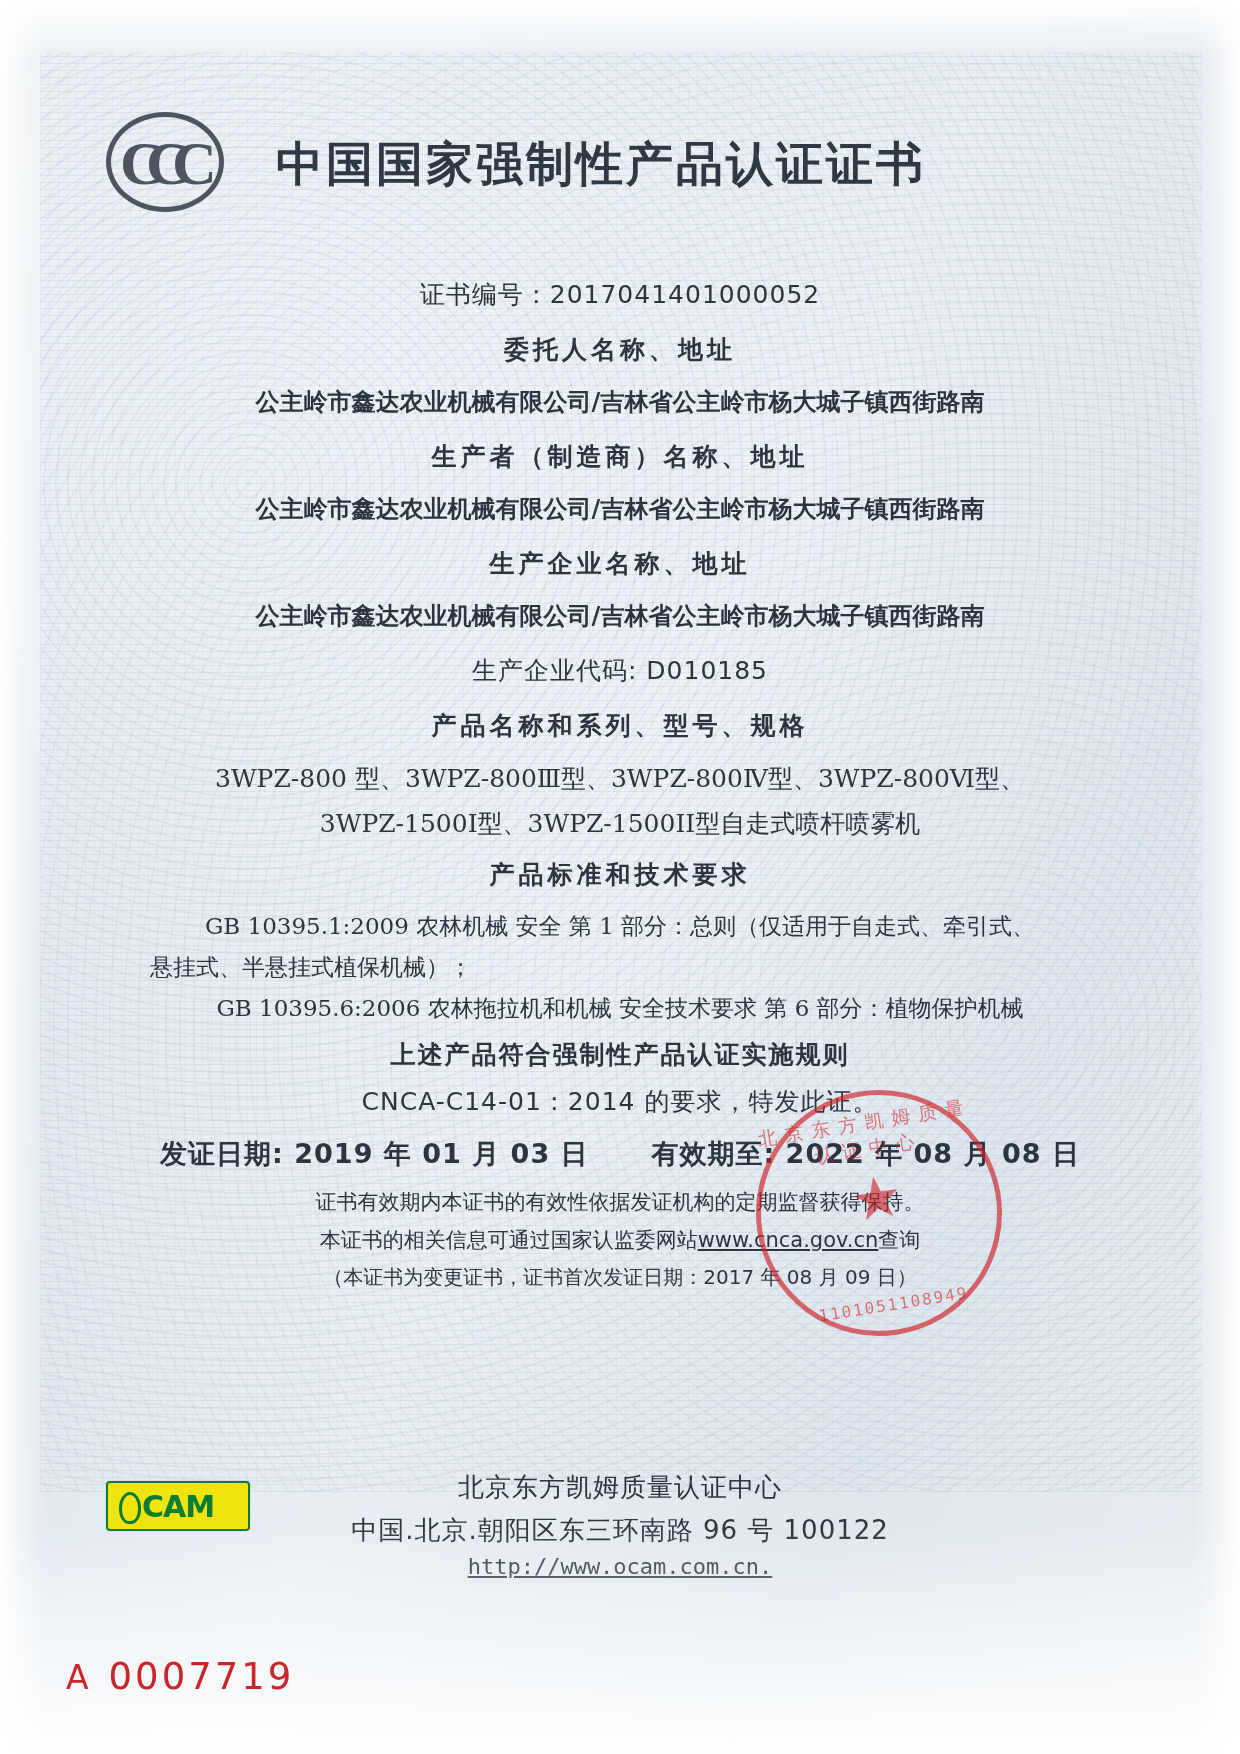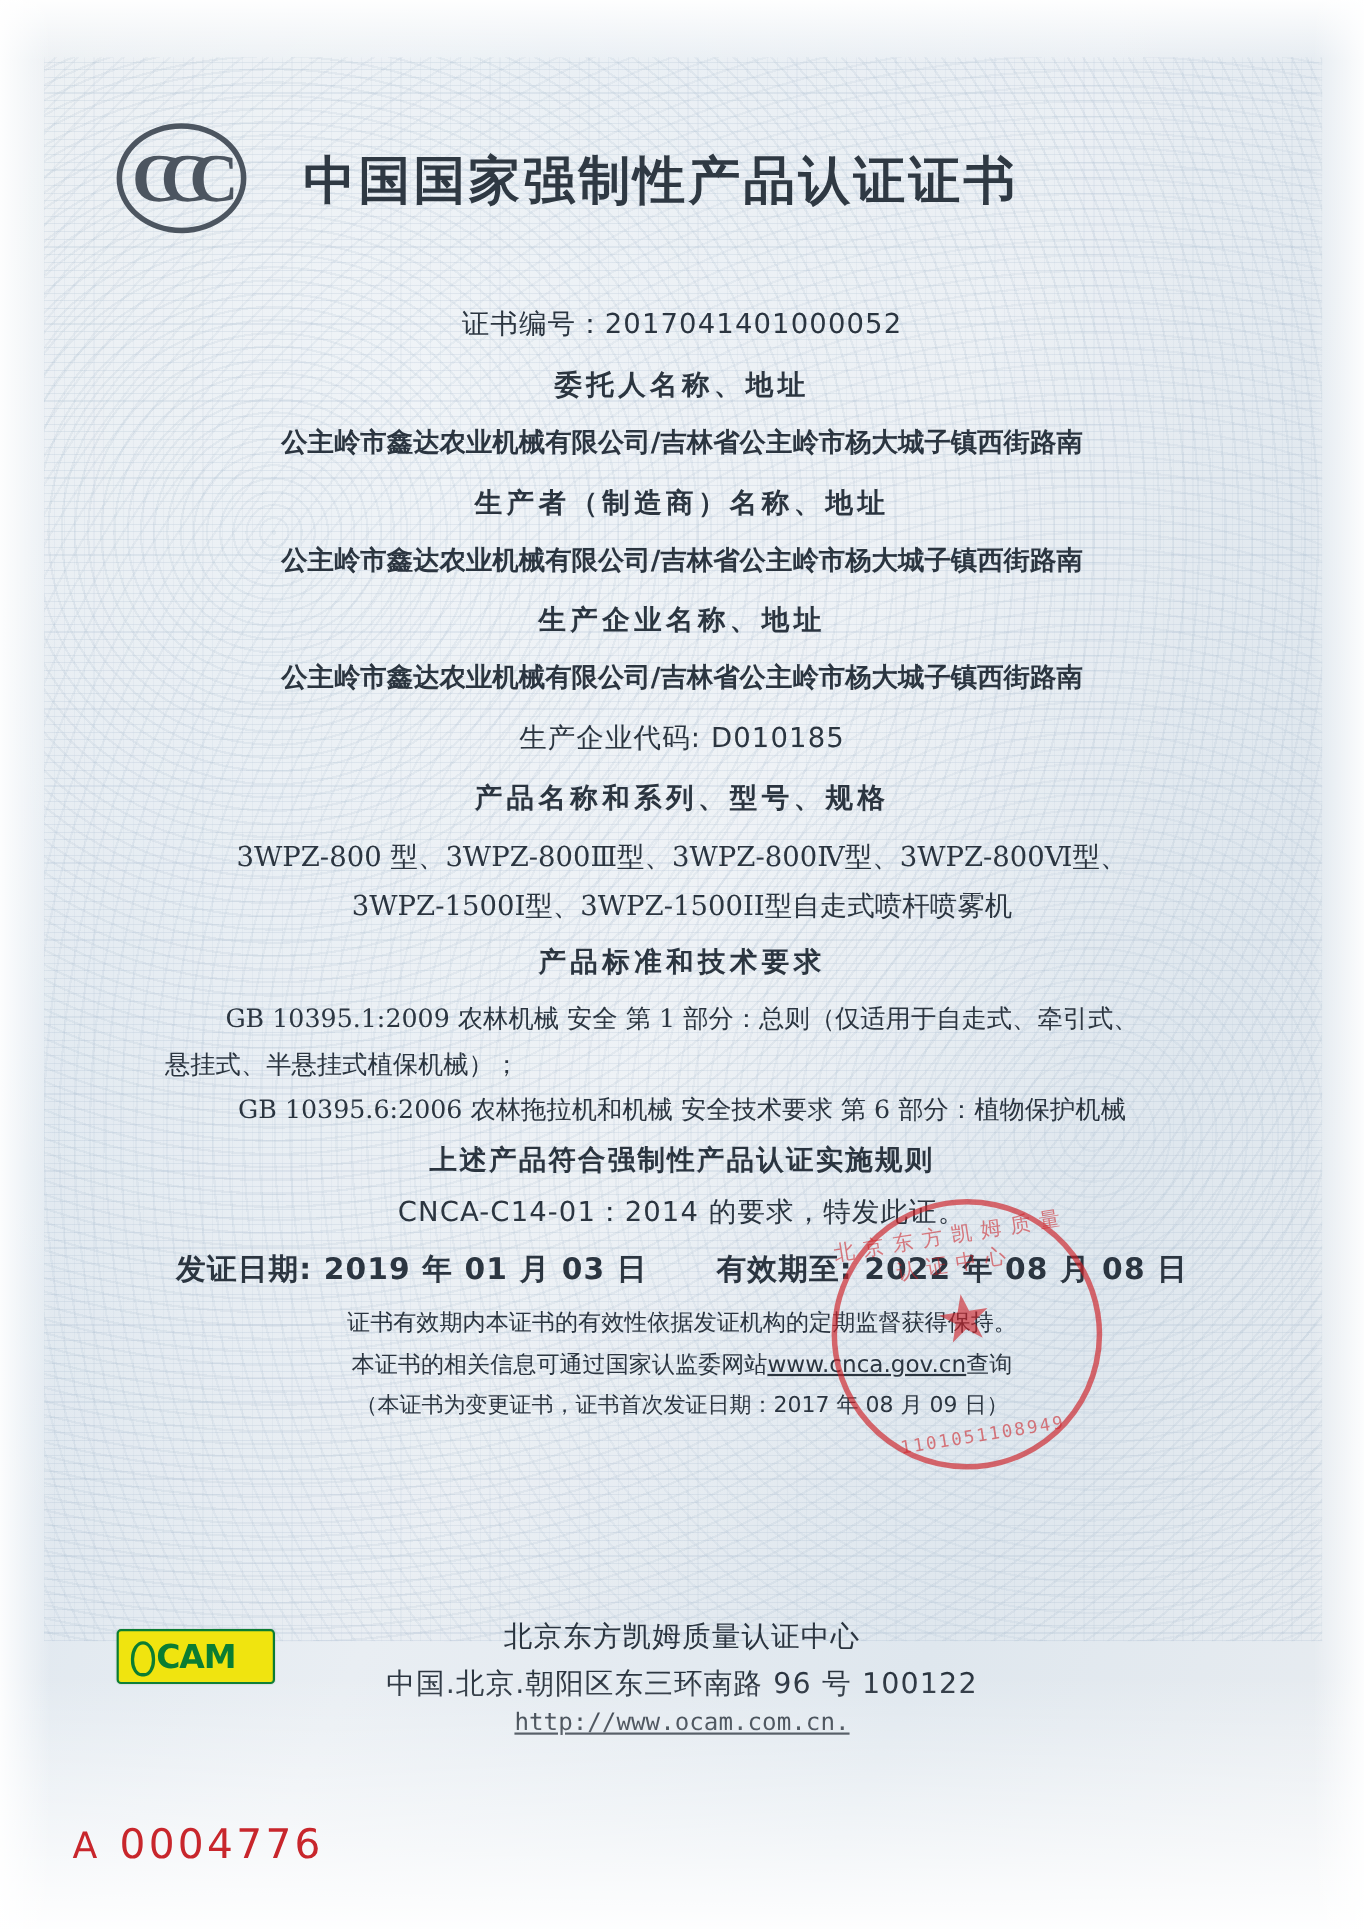--- a/index.html
+++ b/index.html
@@ -389,15 +389,15 @@
   <div id="footer">
     <div class="org">北京东方凯姆质量认证中心</div>
     <div class="addr">中国.北京.朝阳区东三环南路 96 号 100122</div>
     <div class="site">http://www.ocam.com.cn.</div>
   </div>
 
   <div id="paper-edge-shade"></div>
 
   <div id="serial">
     <span class="prefix">A</span>
-    <span class="digits">0004776</span>
+    <span class="digits">0007719</span>
   </div>
 </div>
 
 </body></html>

